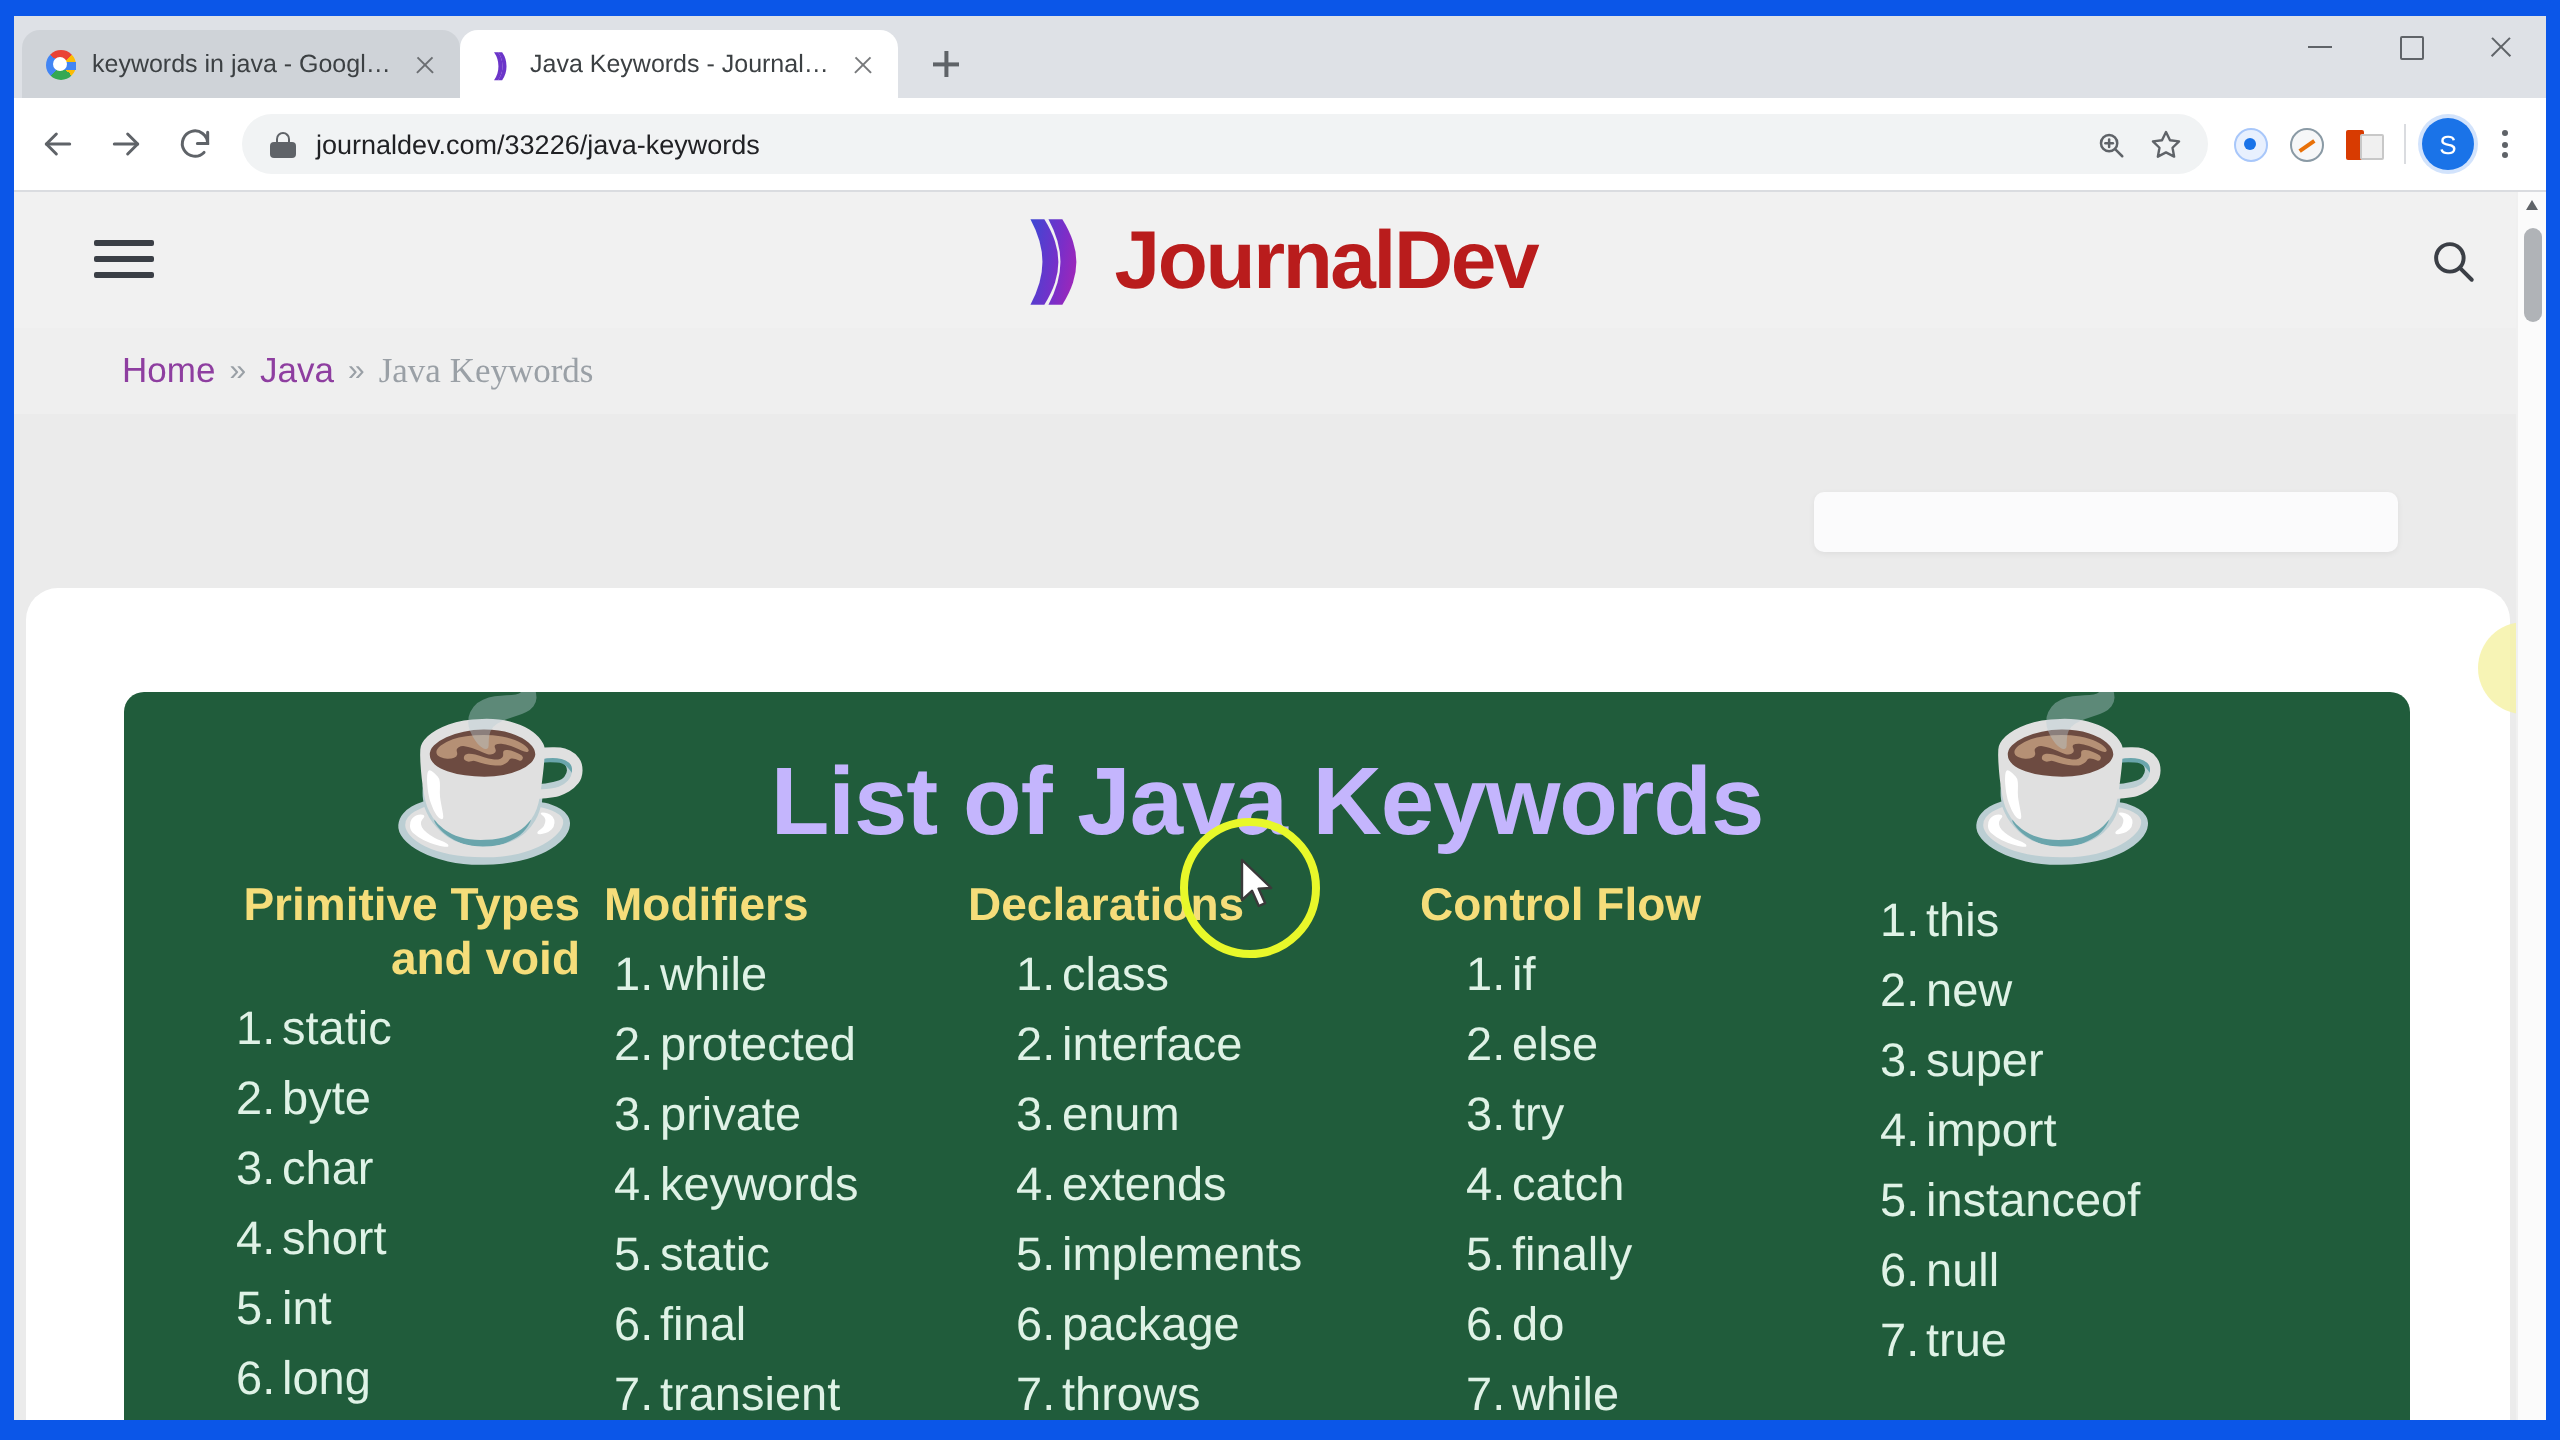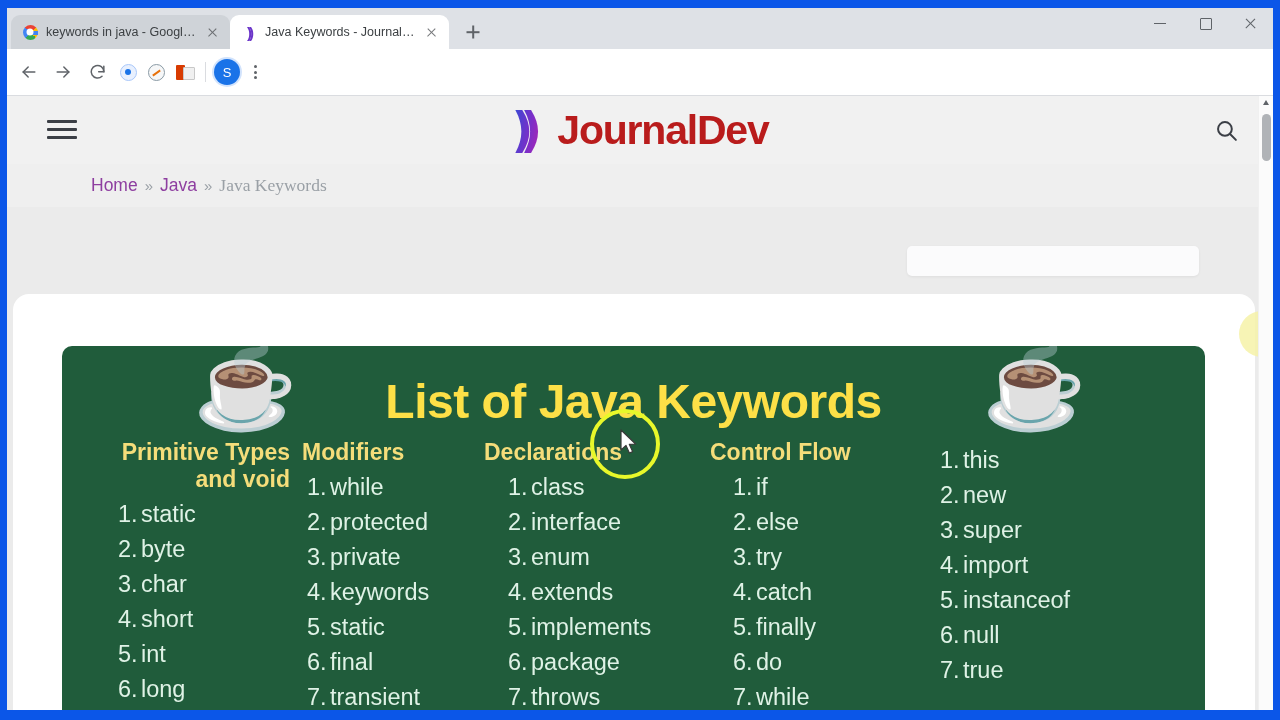--- a/index.html
+++ b/index.html
@@ -248,21 +248,21 @@
   .search-btn {
     margin-left: auto; width: 34px; height: 34px; flex: 0 0 34px;
     display:flex;align-items:center;justify-content:center;
     position: relative; z-index: 5;
   }
 
   
   .crumbstrip {
     height: 43px;
     background: #efefef;
-    padding-left: 84px;
+    padding-left: 54px;
     display:flex; align-items:center;
     font-size: 17.5px;
     position:relative; z-index:3;
   }
   .crumbstrip a { color:#8e3ea0; text-decoration:none; }
   .crumb-sep { color:#9aa0a6; margin:0 7px; font-size:15px; }
   .crumb-cur { color:#9aa0a6;font-family:Liberation Serif, serif; }
 
   
   .adbox {
@@ -294,21 +294,21 @@
 
   .cup { position:absolute; font-size: 84px; line-height:1; user-select:none; }
   .cup.left  { left: 131px;  top: -2px; }
   .cup.right { right: 118px; top: -2px; }
 
   .kw-title {
     text-align:center;
     padding-top: 28px;
     font-size: 48px;
     font-weight: 700;
-    color: #fde047;
+    color: #c4b5fd;
     letter-spacing: -0.5px;
     font-family: "Liberation Sans", sans-serif;
   }
 
   .cols {
     display: flex;
     padding: 10px 0 0 30px;
   }
   .col { flex: 0 0 auto; }
   .col.c0 { width: 210px; }
@@ -431,20 +431,42 @@
             <polyline points="13 6 19 12 13 18"></polyline>
           </svg>
       </div>
       <div class="navbtn">
         <svg width="19" height="19" viewBox="0 0 24 24" fill="none" stroke="currentColor" stroke-width="1.9" stroke-linecap="round">
             <path d="M20 11a8 8 0 1 0-2.3 5.7"></path>
             <polyline points="20 4 20 11 13.5 11"></polyline>
           </svg>
       </div>
 
+      <div class="omnibox">
+        <span class="lockicon">
+          <span class="shackle"></span>
+            <span class="body"></span>
+        </span>
+        <span class="url">journaldev.com/33226/java-keywords</span>
+        <span class="omni-right">
+          <span class="oicon">
+            <svg width="15" height="15" viewBox="0 0 24 24" fill="none" stroke="currentColor" stroke-width="2">
+                <circle cx="10.5" cy="10.5" r="6.5"></circle>
+                <line x1="15.5" y1="15.5" x2="21" y2="21" stroke-linecap="round"></line>
+                <line x1="7.5" y1="10.5" x2="13.5" y2="10.5" stroke-linecap="round"></line>
+                <line x1="10.5" y1="7.5" x2="10.5" y2="13.5" stroke-linecap="round"></line>
+              </svg>
+          </span>
+          <span class="oicon star">
+            <svg width="16" height="16" viewBox="0 0 24 24" fill="none" stroke="currentColor" stroke-width="1.8" stroke-linejoin="round">
+                <polygon points="12 3 15 9.2 21.8 10 16.9 14.8 18.1 21.5 12 18.3 5.9 21.5 7.1 14.8 2.2 10 9 9.2"></polygon>
+              </svg>
+          </span>
+        </span>
+      </div>
 
       <div class="oicon">
           <span class="ext-dot"></span>
         </div>
       <div class="oicon">
           <span class="ext-compass"></span>
         </div>
       <div class="oicon">
           <span class="ext-office"></span>
         </div>

